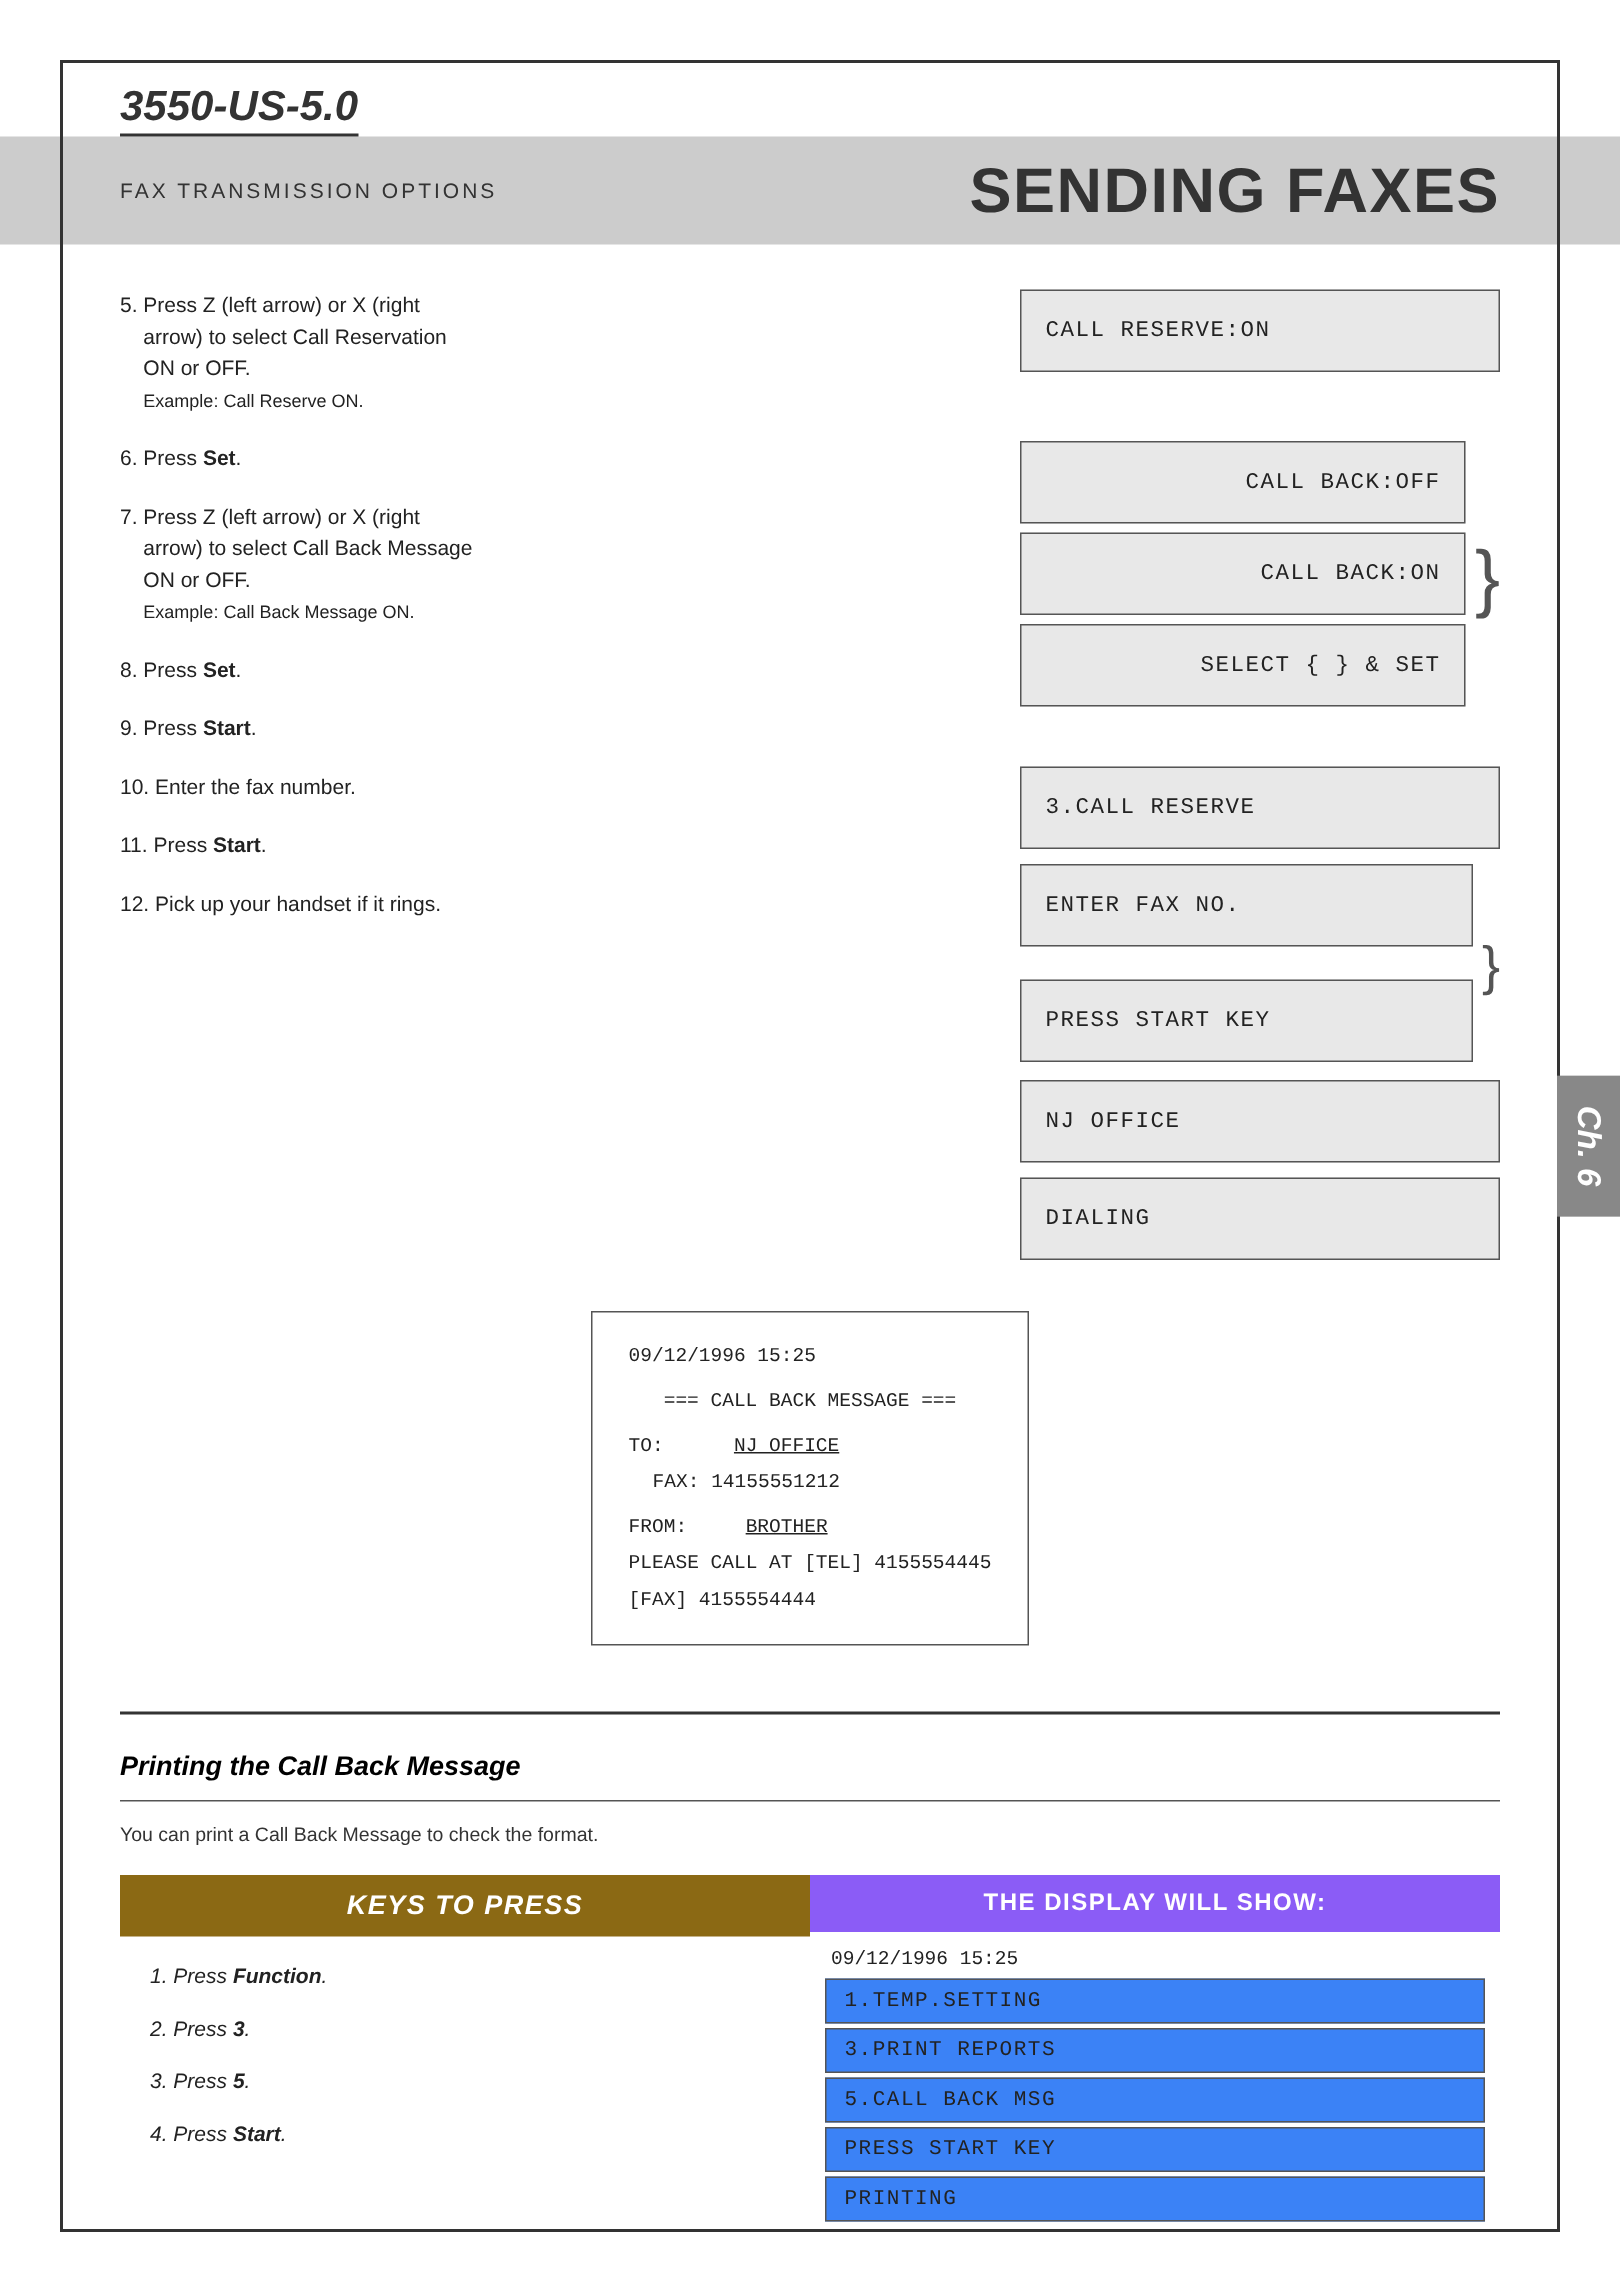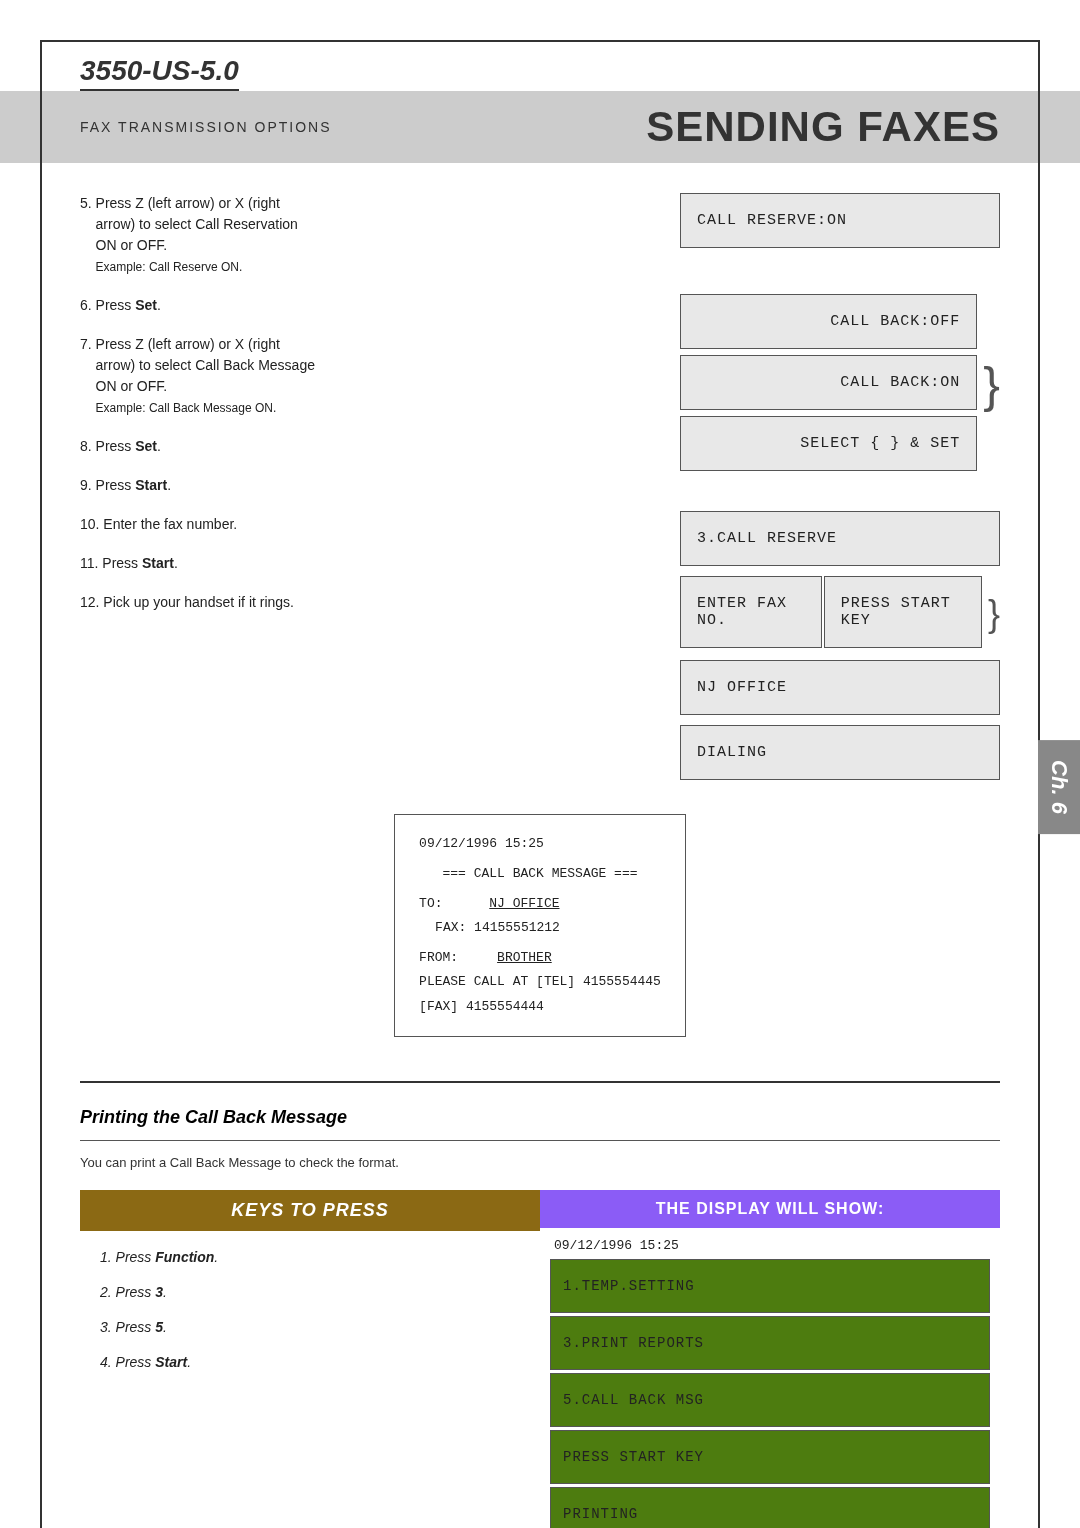--- a/index.html
+++ b/index.html
@@ -239,25 +239,25 @@
 
     .lcd-timestamp {
       font-family: 'Courier New', monospace;
       font-size: 13px;
       color: #222;
       margin-bottom: 6px;
       padding-left: 4px;
     }
 
     .display-lcd-box {
-      background: #4d7c0f;
+      background: #3b82f6;
       border: 1.5px solid #555;
       font-family: 'Courier New', monospace;
       font-size: 14px;
-      padding: 18px 12px;
+      padding: 6px 12px;
       margin-bottom: 3px;
       letter-spacing: 1px;
       color: #222;
       text-align: left;
     }
   </style>
 </head>
 <body>
 
 <div class="page">
@@ -337,21 +337,21 @@
             <div class="lcd-box">SELECT  {  }  &amp;  SET</div>
           </div>
           <div style="font-size:50px; color:#555; line-height:1; margin-left:6px; font-weight:100;">}</div>
         </div>
 
         <div style="height:16px;"></div>
 
         <div class="lcd-box">3.CALL  RESERVE</div>
 
         <div style="display:flex; align-items:center; margin-bottom: 2px;">
-          <div style="flex:1; display:flex; gap:2px;">
+          <div style="flex:1; display:flex; flex-direction:column; gap:18px;">
             <div class="lcd-box">ENTER  FAX  NO.</div>
             <div class="lcd-box">PRESS  START  KEY</div>
           </div>
           <div style="font-size:36px; color:#555; line-height:1; margin-left:6px; font-weight:100;">}</div>
         </div>
 
         <div class="lcd-box">NJ  OFFICE</div>
 
         <div class="lcd-box">DIALING</div>
       </div>

